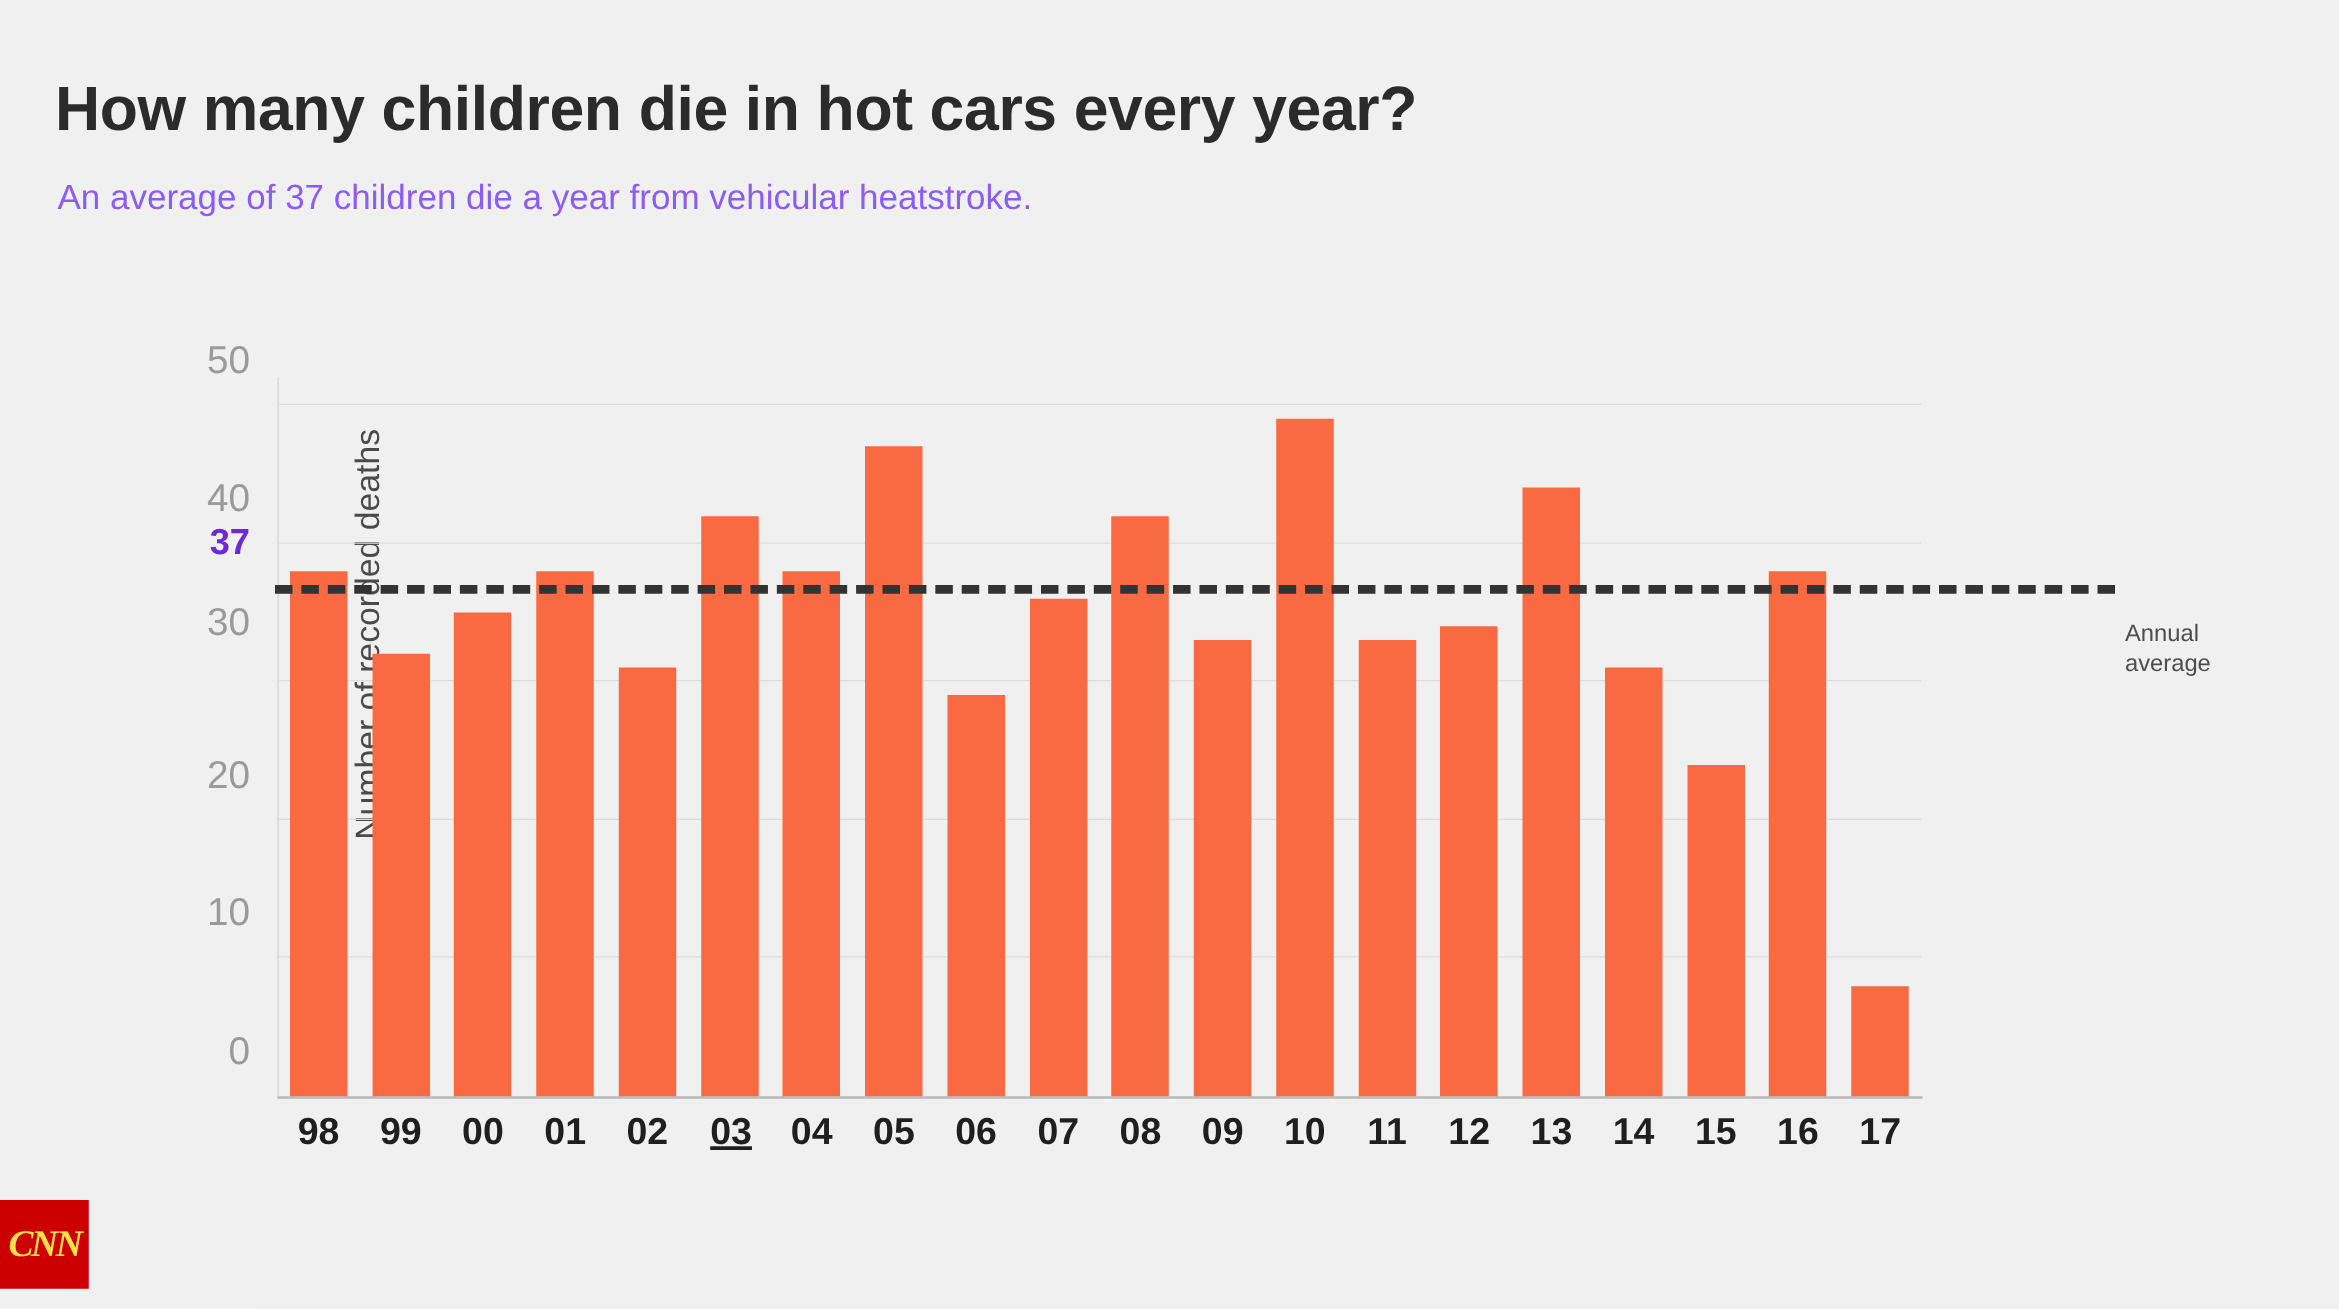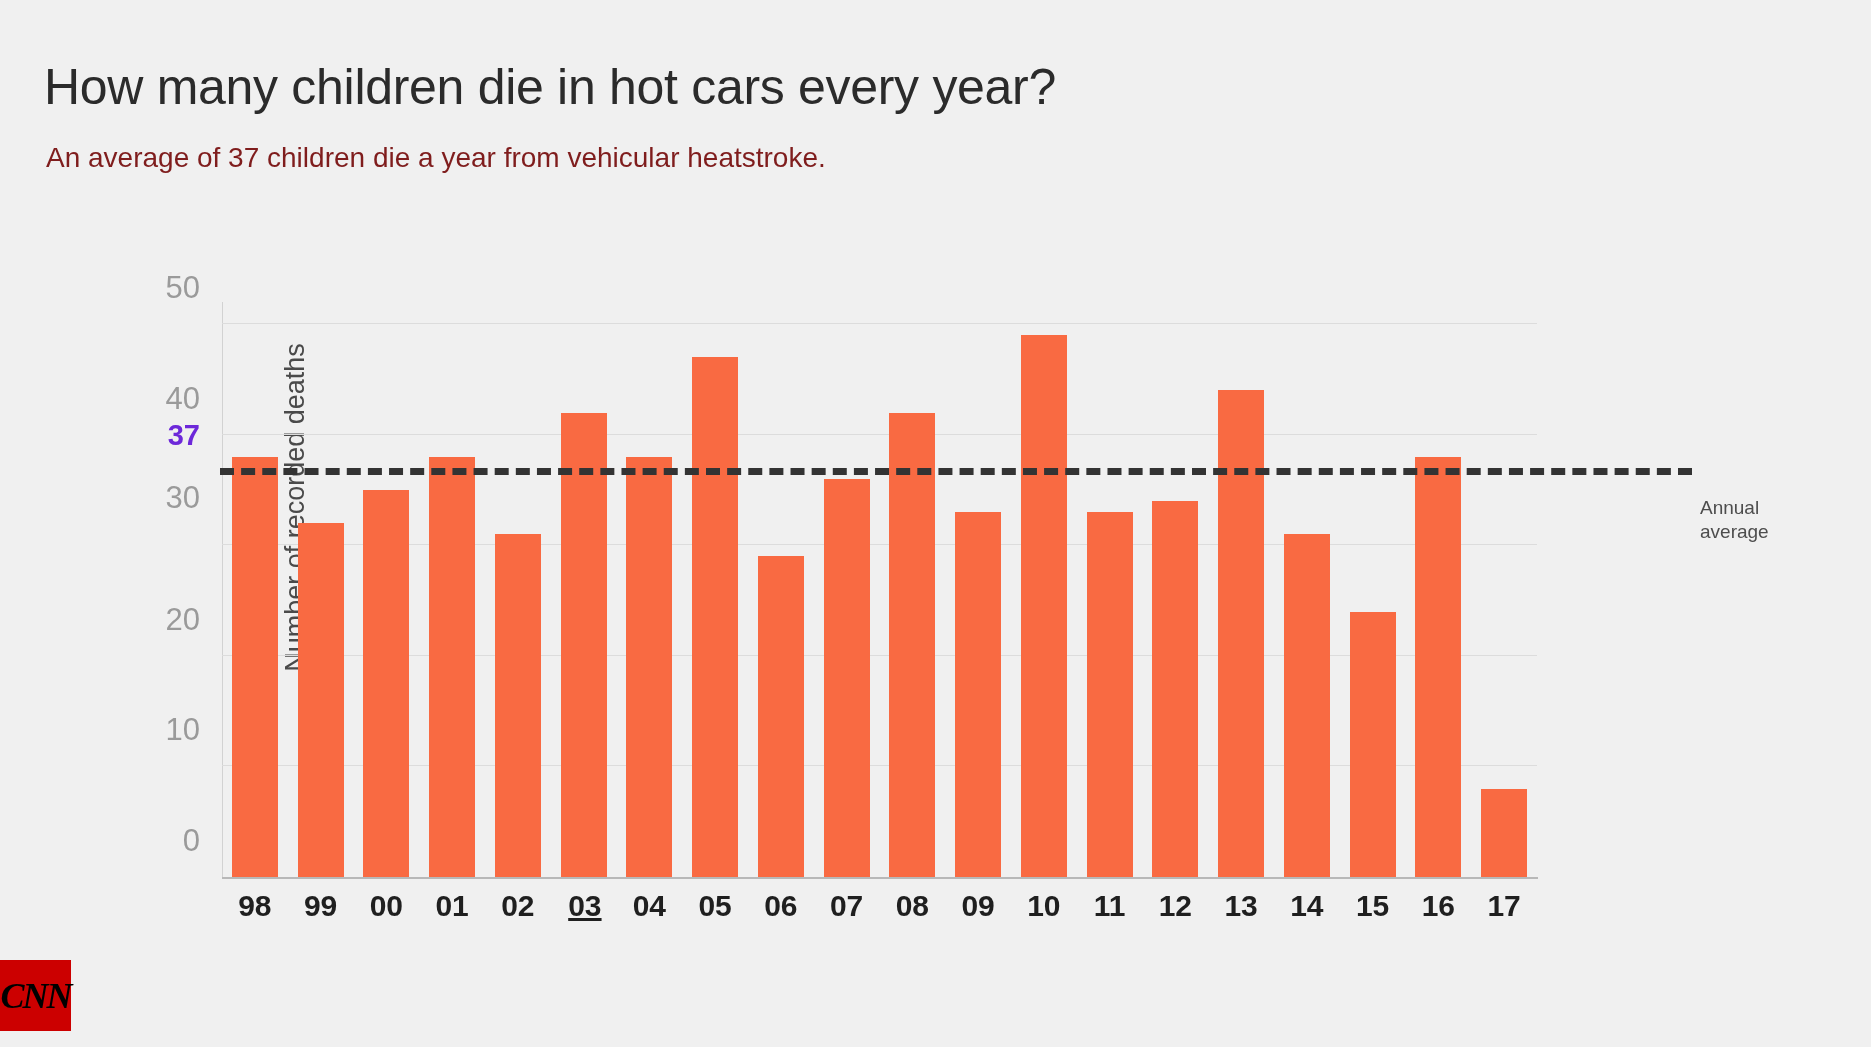--- a/index.html
+++ b/index.html
@@ -17,32 +17,32 @@
     background: #f0f0f0;
     overflow: hidden;
   }
 
   
   #chart-title {
     position: absolute;
     left: 44px;
     top: 58px;
     font-size: 50px;
-    font-weight: 400;
+    font-weight: 700;
     color: #2b2b2b;
     letter-spacing: -0.3px;
     white-space: nowrap;
   }
   #chart-subtitle {
     position: absolute;
     left: 46px;
     top: 142px;
     font-size: 28px;
     font-weight: 400;
-    color: #7f1d1d;
+    color: #8b5cf6;
     white-space: nowrap;
   }
 
   
   #plot-area {
     position: absolute;
     left: 222px;
     top: 302px;
     width: 1315px;
     height: 575px;
@@ -143,24 +143,24 @@
     left: 0;
     top: 5px;
     width: 71px;
     height: 71px;
     background: #cc0000;
     display: flex;
     align-items: center;
     justify-content: center;
   }
   #cnn-logo-text {
-    color: #000000;
+    color: #fde047;
     font-family: "Liberation Serif", serif;
     font-weight: bold;
-    font-size: 36px;
+    font-size: 30px;
     letter-spacing: -2px;
     font-style: italic;
   }
   #source-text {
     position: absolute;
     left: 102px;
     top: 28px;
     font-size: 25px;
     color: #9b9b9b;
     white-space: nowrap;

